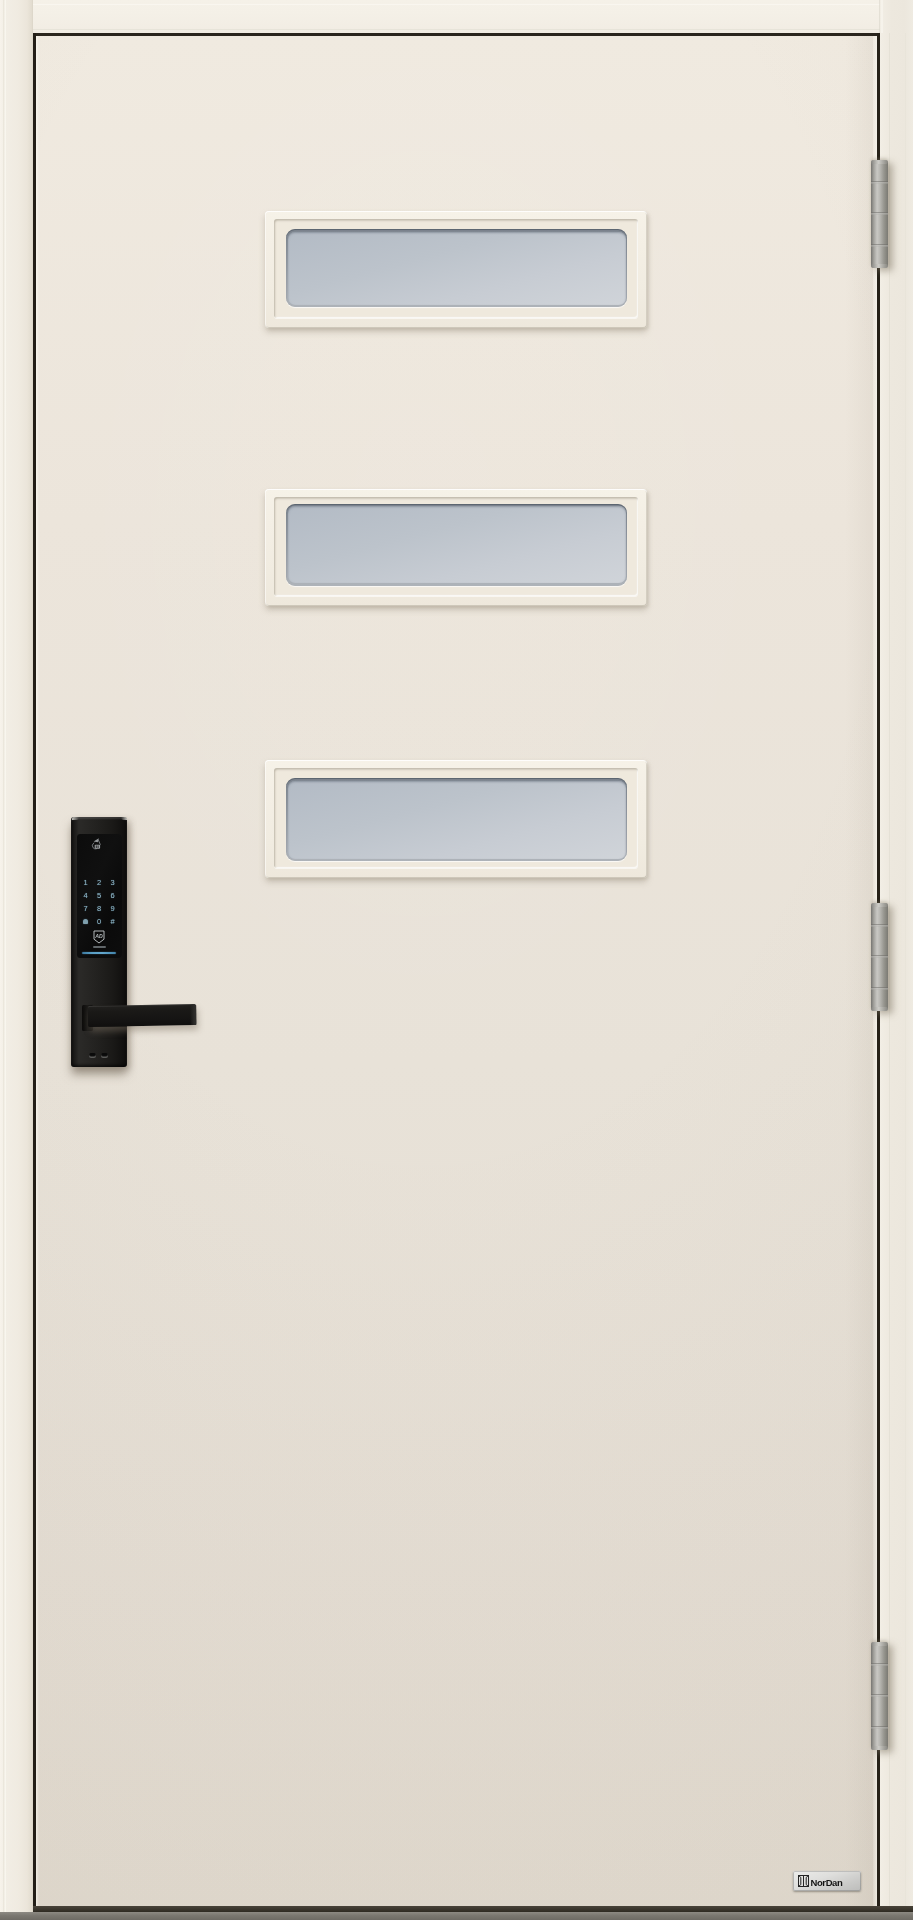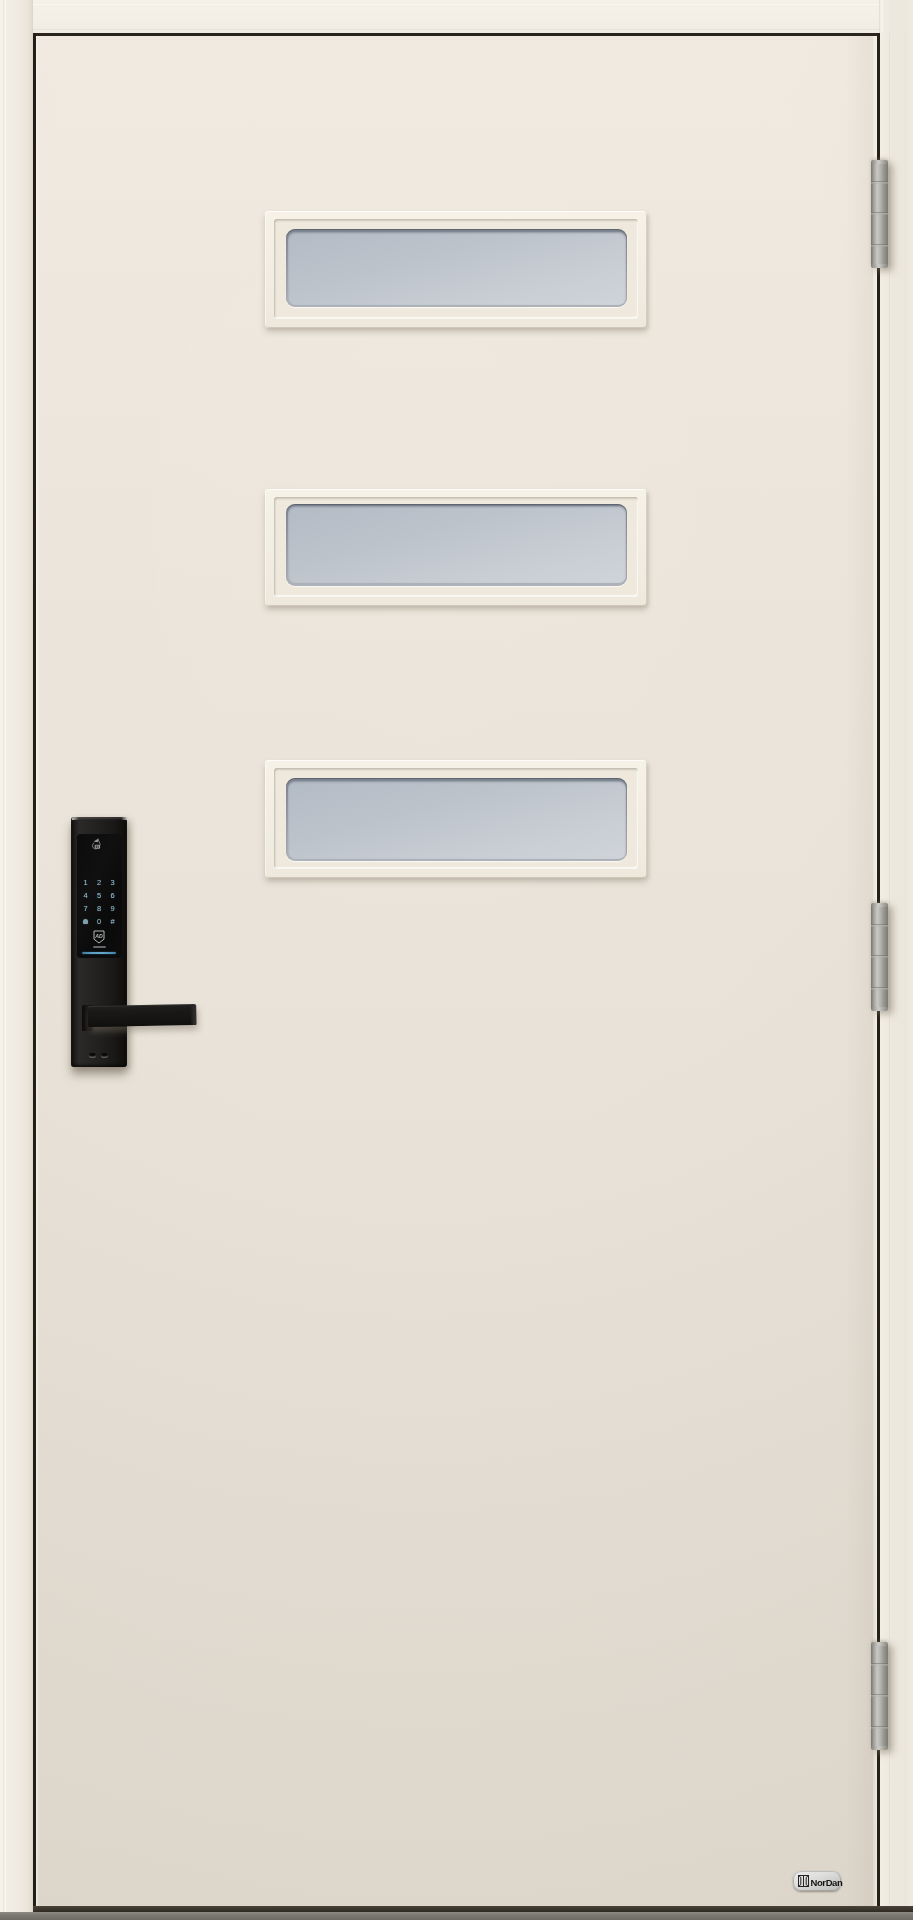--- a/index.html
+++ b/index.html
@@ -170,21 +170,21 @@
   <div class="abs" style="left:88px;top:1006px;width:108px;height:21px;border-radius:1.5px;transform:rotate(-1.1deg);transform-origin:left center;
        background:linear-gradient(180deg,#22211f 0%,#1a1917 28%,#151413 70%,#100f0e 100%);
        box-shadow:2px 5px 6px rgba(128,118,102,.45), inset 0 1px 0 rgba(255,255,255,.09);"></div>
 
   <div class="abs" style="left:189.5px;top:1004.2px;width:6.5px;height:21px;transform:rotate(-1.1deg);
        background:linear-gradient(90deg,rgba(36,35,33,0),#2b2a28 55%,#343331);clip-path:polygon(0 0,100% 6%,96% 100%,0 100%);border-radius:0 1.5px 1.5px 0;"></div>
 
   <div class="abs" style="left:89px;top:1053px;width:7px;height:5px;border-radius:2px;background:#0a0a0a;box-shadow:inset 0 -1.5px 1px rgba(200,200,195,.45);"></div>
   <div class="abs" style="left:100.5px;top:1053px;width:7px;height:5px;border-radius:2px;background:#0a0a0a;box-shadow:inset 0 -1.5px 1px rgba(200,200,195,.45);"></div>
 
-  <div class="abs" style="left:793px;top:1871px;width:48px;height:20px;border-radius:8px;
+  <div class="abs" style="left:793px;top:1871px;width:68px;height:20px;border-radius:2px;
        background:linear-gradient(160deg,#ececea 0%,#dededc 40%,#c9c9c7 75%,#bcbcba 100%);
        box-shadow:0 1px 2px rgba(90,85,75,.55), inset 0 0 0 1px rgba(130,130,128,.5), inset 0 1px 0 rgba(255,255,255,.85);">
     
     <svg width="58" height="20" viewBox="0 0 58 20" style="transform:translateZ(0);">
       <g fill="none" stroke="#242424" stroke-width="1">
         <rect x="5.5" y="4.5" width="10" height="11"></rect>
         <path d="M10.5 4.5 v11 M5.5 4.5 l2.3 1.9 v7.2 l-2.3 1.9 M15.5 4.5 l-2.3 1.9 v7.2 l2.3 1.9"></path>
       </g>
       <text x="17.5" y="14.5" font-size="9.5" font-weight="bold" fill="#141414" font-family="Liberation Sans, sans-serif" letter-spacing="-0.4">NorDan</text>
     </svg>

